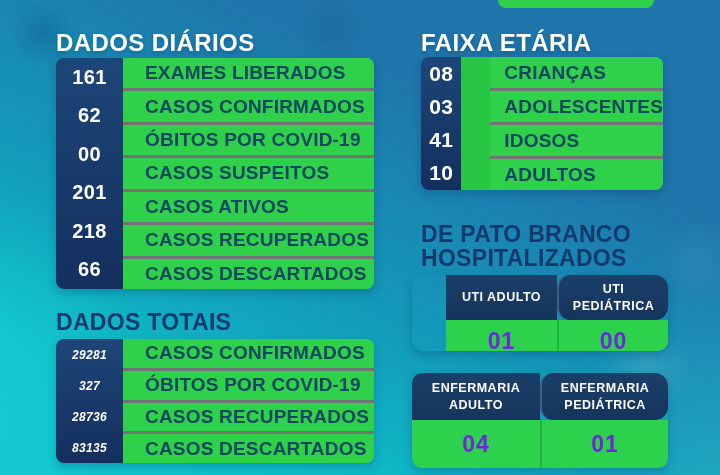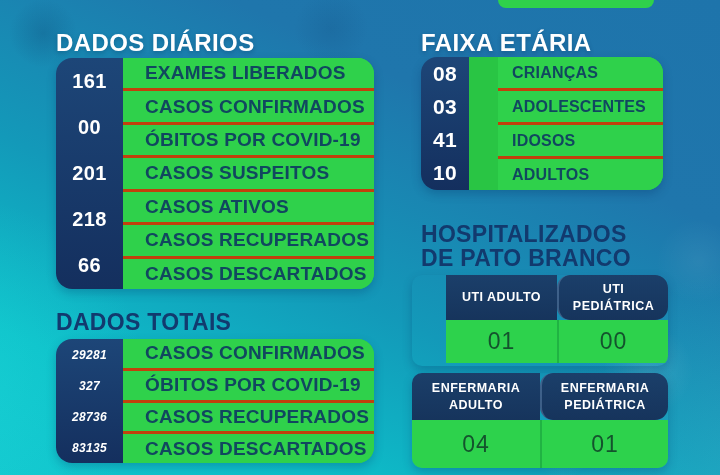--- a/index.html
+++ b/index.html
@@ -31,67 +31,67 @@
     color:#fff; font-size:24px; font-weight:800; letter-spacing:.4px;
     text-shadow:0 2px 4px rgba(0,40,80,.30); white-space:nowrap;
   }
   .title-navy {
     color:#123a6e; font-size:23px; font-weight:800; letter-spacing:.3px;
     line-height:24px; white-space:nowrap;
   }
 
   
   .stat-table {
-    display:flex; border-radius:16px; overflow:hidden;
+    display:flex; border-radius:8px; overflow:hidden;
     box-shadow:0 4px 10px rgba(0,40,90,.25);
   }
   .stat-col { display:flex; flex-direction:column; }
   .col-nums  { background:linear-gradient(180deg,#1d4678 0%, #142f5e 100%); }
   .col-labels{ background:#29c544; flex:1; }
   .num-cell {
     flex:1; display:flex; align-items:center; justify-content:center;
     color:#fff; font-weight:800; letter-spacing:.3px;
   }
   .label-cell {
     flex:1; display:flex; align-items:center;
-    background:#2fd14b; border-bottom:3px solid #c2410c;
+    background:#2fd14b; border-bottom:3px solid #737373;
     color:#11475f; font-weight:800; letter-spacing:.2px; white-space:nowrap;
   }
   .label-cell:last-child { border-bottom:none; }
 
   .daily-table  { left:56px;  top:58px;  width:318px; height:231px; }
   .totals-table { left:56px;  top:339px; width:318px; height:124px; }
   .age-table    { left:421px; top:57px;  width:242px; height:133px; }
 
   .daily-table  .col-nums, .totals-table .col-nums { width:67px; }
   .age-table    .col-nums { width:48px; }
   .daily-table  .num-cell { font-size:20px; }
   .totals-table .num-cell { font-size:12px;font-style:italic; }
   .age-table    .num-cell { font-size:21px; }
   .daily-table  .label-cell, .totals-table .label-cell { font-size:19px; padding-left:22px; }
-  .age-table    .label-cell { font-size:16px; padding-left:14px;margin-left:29px; }
+  .age-table    .label-cell { font-size:19px; padding-left:14px;margin-left:29px; }
 
   
   .htable {
     display:grid; grid-template-columns:1fr 1fr; border-radius:10px; overflow:hidden;
     box-shadow:0 4px 10px rgba(0,40,90,.25);
     left:412px; width:256px;
   }
-  .uti-table { top:275px; height:91px;  grid-template-rows:45px 43px;padding-left:34px; }
+  .uti-table { top:275px; height:76px;  grid-template-rows:45px 43px;padding-left:34px; }
   .enf-table { top:373px; height:95px;  grid-template-rows:47px 48px; }
   .hcell {
     display:flex; align-items:center; justify-content:center; text-align:center;
   }
   .hhead {
     background:linear-gradient(180deg,#1b3f6a 0%, #16345c 100%);
     color:#fff; font-size:12.5px; font-weight:800; letter-spacing:.5px;
     line-height:1.3; white-space:pre-line;
   }
   .hval {
-    background:#2dd24c; color:#14532d; font-size:23px; font-weight:400; letter-spacing:1px;
+    background:#2dd24c; color:#6d28d9; font-size:23px; font-weight:700; letter-spacing:1px;
   }
   .hdiv-head { border-left:2px solid rgba(150,185,225,.30);border-radius:13px; }
   .hdiv-val  { border-left:2px solid rgba(0,100,45,.28); }
 
   
   .ribbon-top {
     left:498px; top:-8px; width:156px; height:16px;
     background:#2fd14b; border-radius:8px;
   }
 
@@ -102,20 +102,21 @@
 
 <div class="stage">
 
   <div class="abs ribbon-top"></div>
 
   <div class="abs title-white" style="left:56px; top:29px;">DADOS DIÁRIOS</div>
 
   <div class="abs stat-table daily-table">
     <div class="stat-col col-nums">
       <div class="num-cell">161</div>
+      <div class="num-cell">62</div>
       <div class="num-cell">00</div>
       <div class="num-cell">201</div>
       <div class="num-cell">218</div>
       <div class="num-cell">66</div>
     </div>
     <div class="stat-col col-labels">
       <div class="label-cell">EXAMES LIBERADOS</div>
       <div class="label-cell">CASOS CONFIRMADOS</div>
       <div class="label-cell">ÓBITOS POR COVID-19</div>
       <div class="label-cell">CASOS SUSPEITOS</div>
@@ -153,22 +154,22 @@
     </div>
     <div class="stat-col col-labels">
       <div class="label-cell">CRIANÇAS</div>
       <div class="label-cell">ADOLESCENTES</div>
       <div class="label-cell">IDOSOS</div>
       <div class="label-cell">ADULTOS</div>
     </div>
   </div>
 
   <div class="abs title-navy hosp-title">
+    <div>DE PATO BRANCO</div>
     <div>HOSPITALIZADOS</div>
-    <div>DE PATO BRANCO</div>
   </div>
 
   <div class="abs htable uti-table">
     <div class="hcell hhead">UTI ADULTO</div>
     <div class="hcell hhead hdiv-head">UTI
 PEDIÁTRICA</div>
     <div class="hcell hval">01</div>
     <div class="hcell hval hdiv-val">00</div>
   </div>
 

